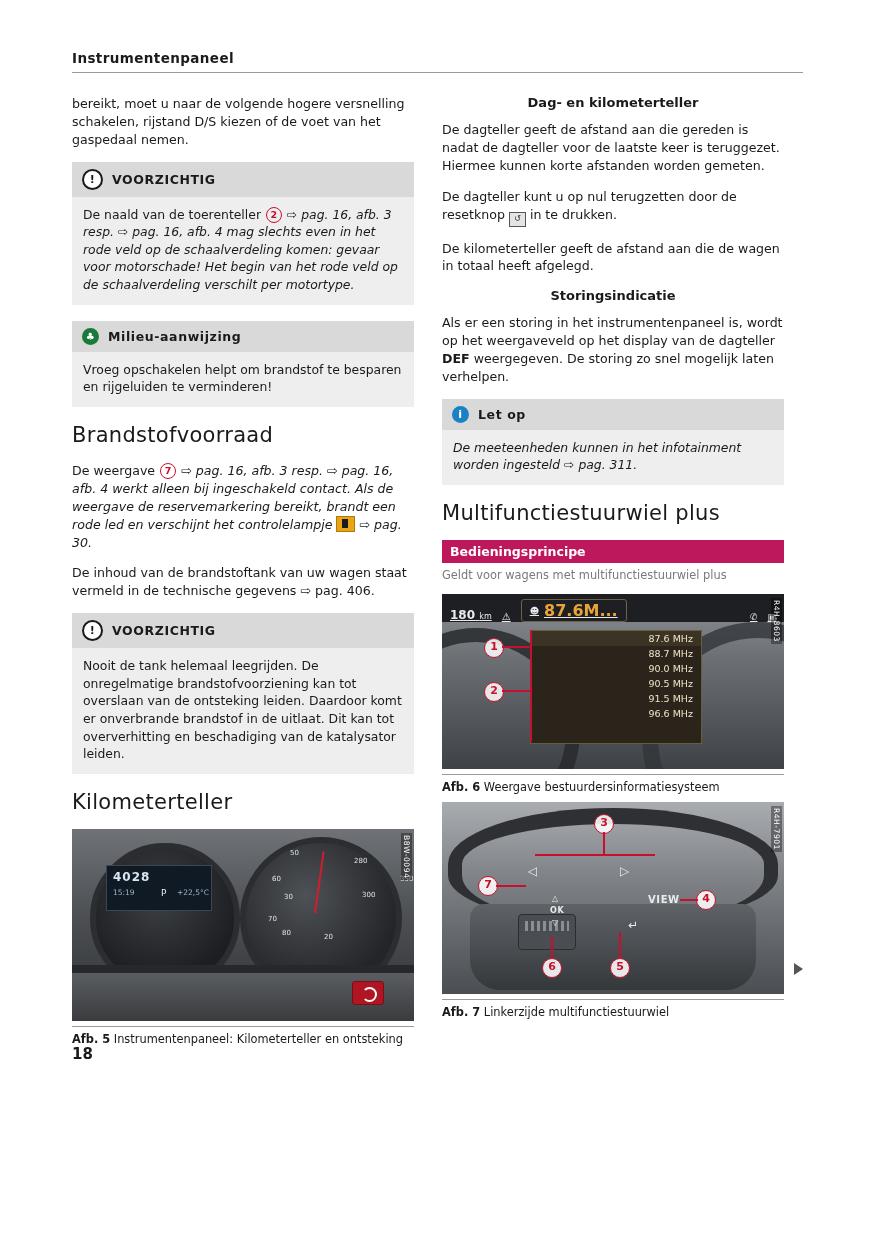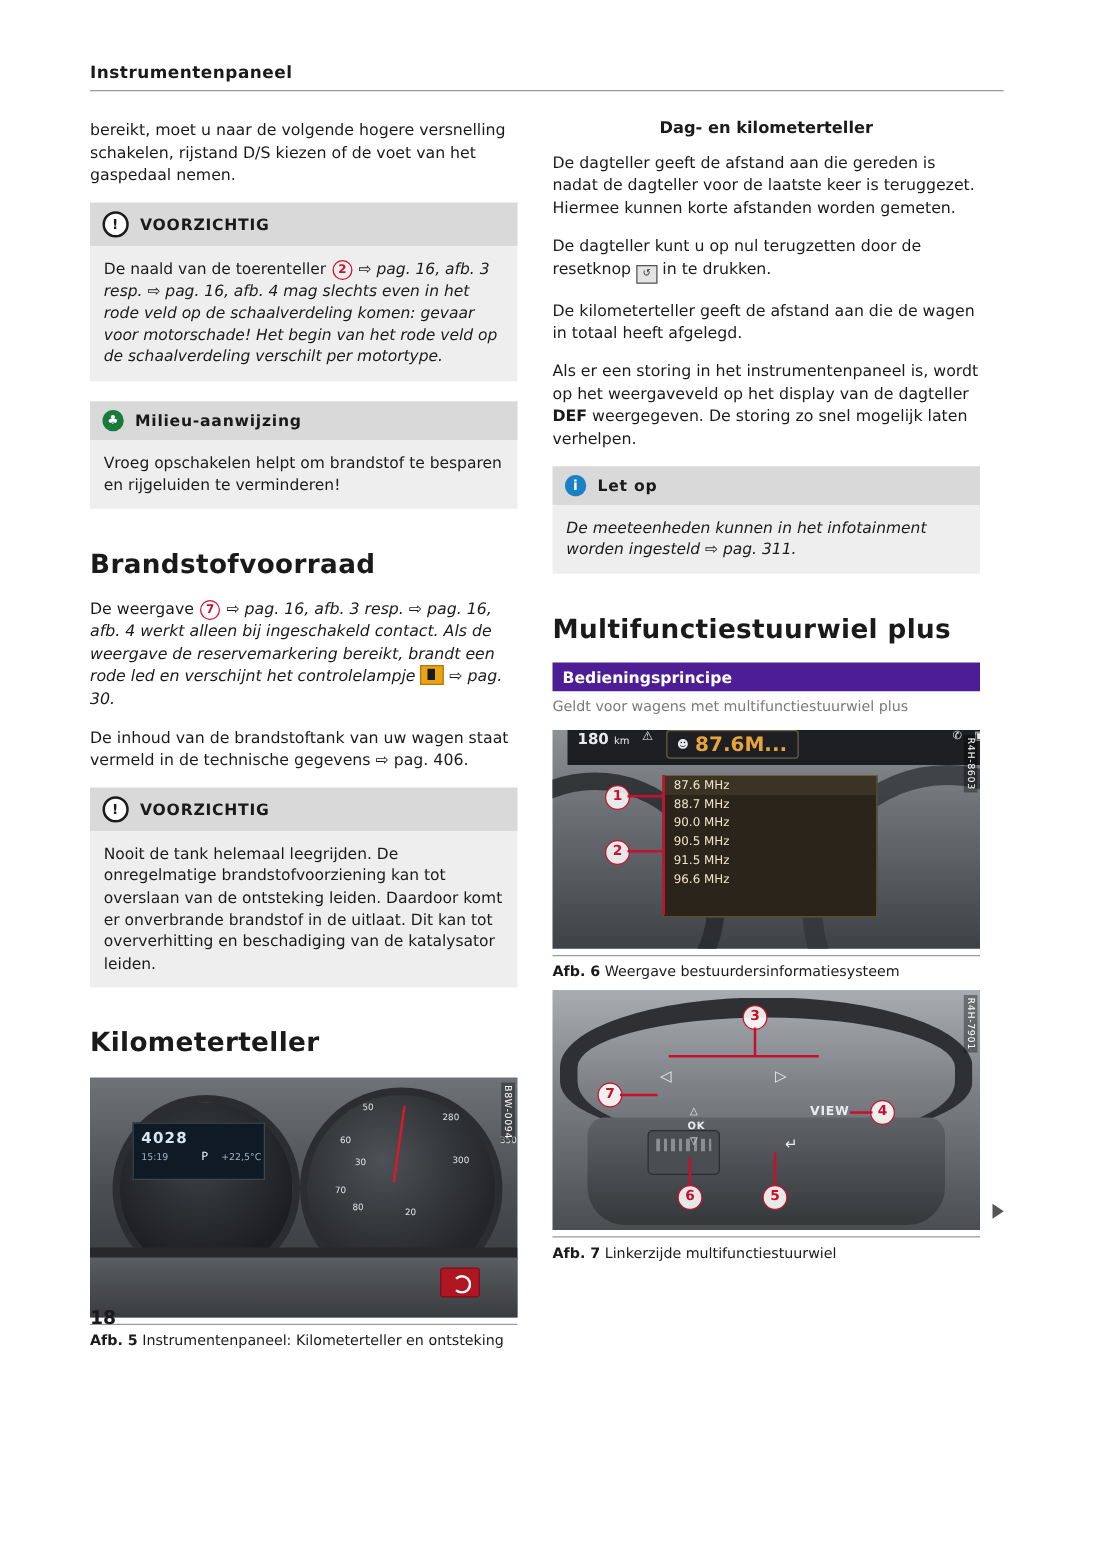--- a/index.html
+++ b/index.html
@@ -41,23 +41,23 @@
     width: 342px;
     flex: 0 0 342px;
   }
   p {
     margin: 0 0 13px 0;
     font-size: 12.6px;
     line-height: 1.42;
   }
   h2.section {
     font-size: 21px;
-    font-weight: bold;
+    font-weight: normal;
     letter-spacing: 0.3px;
-    margin: 32px 0 14px 0;
+    margin: 16px 0 14px 0;
     line-height: 1.2;
   }
   h3.sub {
     font-size: 13px;
     font-weight: bold;
     margin: 0 0 11px 0;
     text-align: center;
   }
   .it { font-style: italic; }
   .bold { font-weight: bold; }
@@ -150,21 +150,21 @@
   .lampicon:after {
     content: "";
     position: absolute;
     left: 5px; top: 2px;
     width: 6px; height: 9px;
     background: #1a1a1a;
   }
 
   
   .redbar {
-    background: #4c1d95;
+    background: #be185d;
     color: #fff;
     font-weight: bold;
     font-size: 12.5px;
     padding: 4px 8px;
     margin: 0 0 5px 0;
   }
   .grey-note {
     color: #7a7a7a;
     font-size: 11.4px;
     margin: 0 0 12px 0;
@@ -277,42 +277,44 @@
   }
 
   
   .fig6 {
     width: 342px; height: 175px;
     background: linear-gradient(180deg,#8d9196 0%,#6b6f74 38%,#3e4145 100%);
     position: relative;
     overflow: hidden;
   }
   .fig6 .topbar {
-    position: absolute; left: 12px; top: 0; width: 342px; height: 28px;
+    position: absolute; left: 0; top: 0; width: 342px; height: 28px;
     background: #1d1f22;
-    display: flex; align-items: flex-start; color: #e8eaec;
+    display: flex; align-items: flex-end; color: #e8eaec;
     font-size: 10px; gap: 10px; padding: 0 8px;
     box-sizing: border-box;
+    text-decoration: underline;
   }
   .fig6 .topbar .km { font-weight: bold; font-size: 12px; }
   .fig6 .topbar .km small { font-size: 8px; font-weight: normal; }
   .fig6 .fm {
     color: #e7a43a; font-weight: bold; font-size: 16px;
   }
   .fig6 .fmbox {
     display: flex; align-items: center; gap: 5px;
     border: 1px solid #6d6147; border-radius: 3px;
     padding: 1px 8px;
   }
   .fig6 .list {
     position: absolute;
     left: 88px; top: 36px;
     width: 170px; height: 112px;
     background: #2a241a;
     border: 1px solid #6a5c3f;
+    text-align: right;
   }
   .fig6 .list div {
     color: #f0e4c8; font-size: 9.5px; padding: 2px 8px;
   }
   .fig6 .list div.first {
     background: #3b3324;
   }
   .fig6 .marker {
     position: absolute;
     width: 18px; height: 18px;
@@ -515,20 +517,21 @@
 
     <div class="col">
 
       <h3 class="sub">Dag- en kilometerteller</h3>
       <p>De dagteller geeft de afstand aan die gereden is nadat de dagteller voor de laatste keer is teruggezet. Hiermee kunnen korte afstanden worden gemeten.</p>
       <p>
         <span>De dagteller kunt u op nul terugzetten door de resetknop </span><span class="keyicon">↺</span><span> in te drukken.</span>
       </p>
       <p>De kilometerteller geeft de afstand aan die de wagen in totaal heeft afgelegd.</p>
 
+      <h3 class="sub">Storingsindicatie</h3>
       <p>
         <span>Als er een storing in het instrumentenpaneel is, wordt op het weergaveveld op het display van de dagteller </span><span class="bold">DEF</span><span> weergegeven. De storing zo snel mogelijk laten verhelpen.</span>
       </p>
 
       <div class="callout">
         <div class="callout-head">
           <span class="icon-circle icon-info">i</span>
           <span>Let op</span>
         </div>
         <div class="callout-body">

